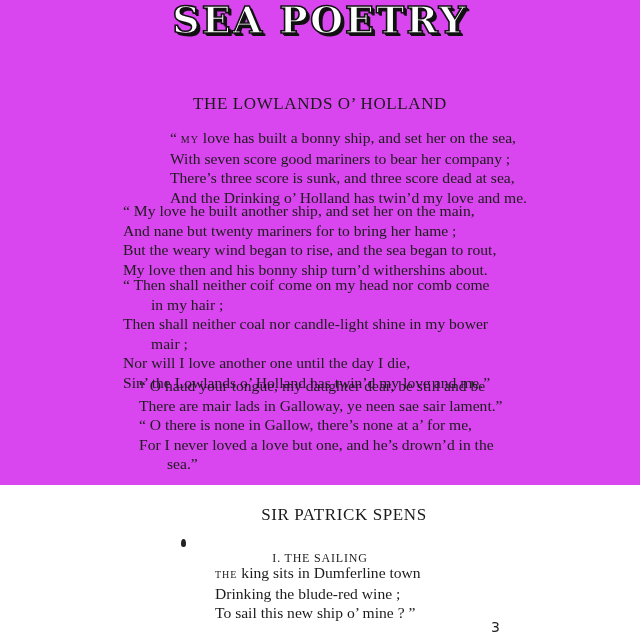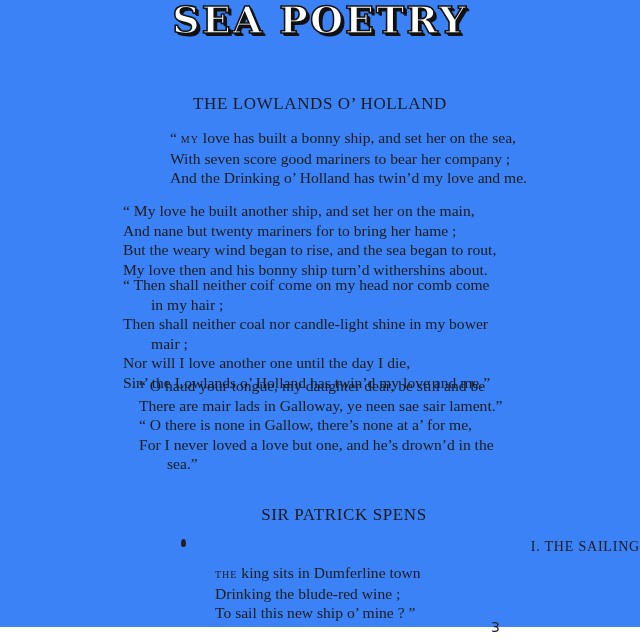--- a/index.html
+++ b/index.html
@@ -11,22 +11,22 @@
       height: 640px;
       background: #ffffff;
       position: relative;
       overflow: hidden;
       font-family: "Liberation Serif", "DejaVu Serif", serif;
       color: #1c1c1c;
     }
     .page {
       position: absolute;
       left: 0; top: 0;
-      width: 640px; height: 627px;
-      background: #3b82f6;
+      width: 640px; height: 485px;
+      background: #d946ef;
     }
     .book-title {
       position: absolute;
       top: -2px;
       left: 0;
       width: 640px;
       text-align: center;
       font-family: "DejaVu Serif", "Liberation Serif", serif;
       font-weight: bold;
       font-size: 38px;
@@ -62,23 +62,24 @@
     .smallcaps {
       font-variant: small-caps;
       text-transform: lowercase;
       letter-spacing: 1px;
       font-size: 14px;
     }
     .section-title {
       position: absolute;
       left: 0;
       width: 640px;
-      text-align: right;
-      font-size: 14px;
+      text-align: center;
+      font-size: 12px;
       letter-spacing: 0.8px;
+      margin-top: 12px;
     }
     .ink-spot {
       position: absolute;
       left: 181px;
       top: 539px;
       width: 5px;
       height: 8px;
       background: #222;
       border-radius: 50% 50% 45% 45% / 60% 60% 40% 40%;
     }
@@ -100,20 +101,21 @@
 
 <div class="page">
 
   <div class="book-title">SEA POETRY</div>
 
   <div class="poem-title" style="top:94px;">THE LOWLANDS O’ HOLLAND</div>
 
   <div class="stanza" style="top:128px;margin-left:47px;">
     <span class="line"><span>“ </span><span class="smallcaps">MY</span><span> love has built a bonny ship, and set her on the sea,</span></span>
     <span class="line">With seven score good mariners to bear her company ;</span>
+    <span class="line">There’s three score is sunk, and three score dead at sea,</span>
     <span class="line">And the Drinking o’ Holland has twin’d my love and me.</span>
   </div>
 
   <div class="stanza" style="top:201px;">
     <span class="line">“ My love he built another ship, and set her on the main,</span>
     <span class="line">And nane but twenty mariners for to bring her hame ;</span>
     <span class="line">But the weary wind began to rise, and the sea began to rout,</span>
     <span class="line">My love then and his bonny ship turn’d withershins about.</span>
   </div>
 

